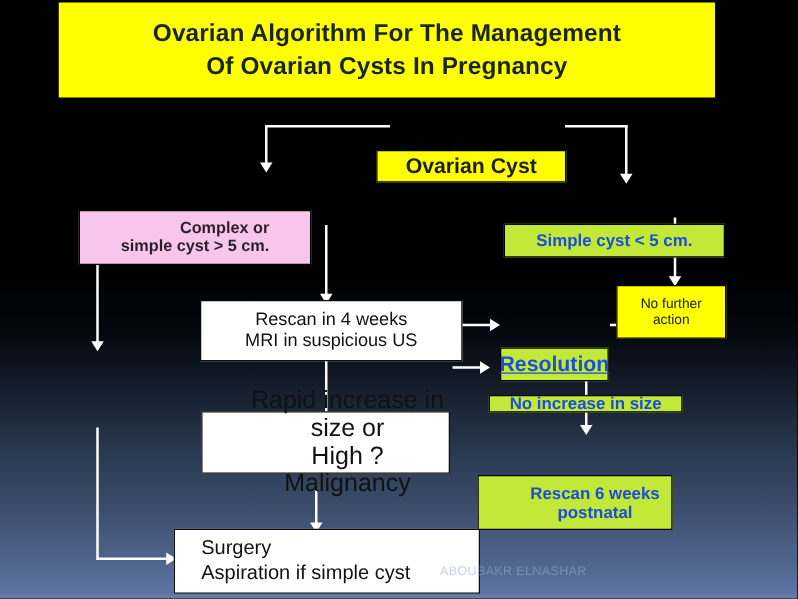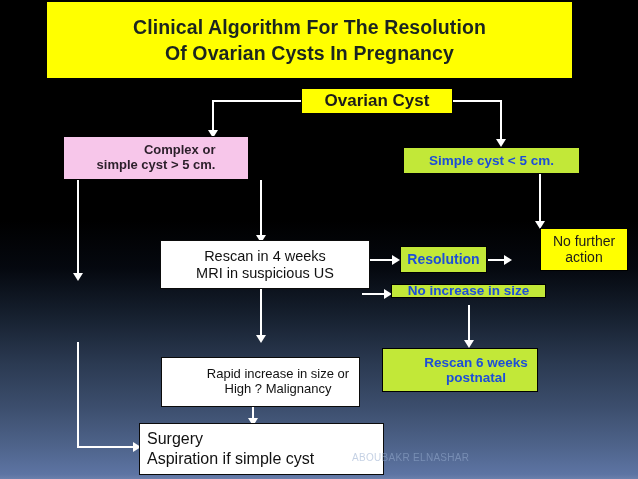--- a/index.html
+++ b/index.html
@@ -43,21 +43,21 @@
     line-height:1.35;
     letter-spacing:.1px;
     box-sizing:border-box;
   }
   .title-box span{display:block;}
   .n-yellow{background:#ffff00;color:#1d1d1b;}
   .n-green{background:#c2e838;color:#1d4ed8;}
   .n-pinklight{background:#f7c6ea;color:#2b1f2a;text-align:right;}
   .n-magenta{background:#f01cb0;color:#1a1018;}
   .n-white{background:#ffffff;color:#111111;border:1px solid #0b0b0b;}
-  .bold{font-weight:bold;}
+  .bold{font-weight:bold;margin-top:32px;}
 
   
   .ln{position:absolute;background:#ffffff;}
   .ln-h{height:2px;}
   .ln-v{width:2px;}
   .arrow-d{
     position:absolute;width:0;height:0;
     border-left:5px solid transparent;
     border-right:5px solid transparent;
     border-top:8px solid #ffffff;
@@ -77,21 +77,21 @@
     font-family:"Liberation Sans", sans-serif;
     pointer-events:none;
   }
 </style>
 </head>
 <body>
 
 <div id="stage">
 
   <div class="title-box">
-    <span>Clinical Algorithm For The Resolution</span>
+    <span>Ovarian Algorithm For The Management</span>
     <span>Of Ovarian Cysts In Pregnancy</span>
   </div>
 
   <div class="ln ln-h" style="left:212px; top:100px; width:100px;"></div>
   <div class="ln ln-v" style="left:212px; top:100px; height:33px;"></div>
   <div class="arrow-d" style="left:208px; top:130px;"></div>
 
   <div class="ln ln-h" style="left:452px; top:100px; width:50px;"></div>
   <div class="ln ln-v" style="left:500px; top:100px; height:42px;"></div>
   <div class="arrow-d" style="left:496px; top:139px;"></div>
@@ -130,33 +130,33 @@
   <div class="node n-yellow bold" style="left:301px; top:88px; width:152px; height:26px; font-size:17px;">Ovarian Cyst</div>
 
   <div class="node n-pinklight bold" style="left:63px; top:136px; width:186px; height:44px; font-size:13px;">Complex  or
 simple cyst &gt; 5 cm.</div>
 
   <div class="node n-green bold" style="left:403px; top:147px; width:177px; height:27px; font-size:13.5px;">Simple cyst &lt; 5 cm.</div>
 
   <div class="node n-white" style="left:160px; top:240px; width:210px; height:49px; font-size:14.5px;">Rescan in 4 weeks
 MRI in suspicious US</div>
 
-  <div class="node n-green bold" style="left:400px; top:246px; width:87px; height:27px; font-size:14px;">Resolution</div>
+  <div class="node n-green bold" style="left:400px; top:246px; width:87px; height:27px; font-size:17px;text-decoration:underline;">Resolution</div>
 
-  <div class="node n-yellow" style="left:540px; top:228px; width:88px; height:43px; font-size:14px;">No further
+  <div class="node n-yellow" style="left:493px; top:228px; width:88px; height:43px; font-size:11px;">No further
 action</div>
 
   <div class="node n-green bold" style="left:391px; top:284px; width:155px; height:14px; font-size:13.5px;">No increase in  size</div>
 
 
-  <div class="node n-white" style="left:161px; top:357px; width:199px; height:50px; font-size:13px;padding-left:35px;">Rapid increase in size or
+  <div class="node n-white" style="left:161px; top:329px; width:199px; height:50px; font-size:20px;padding-left:35px;">Rapid increase in size or
 High ? Malignancy</div>
 
   <div class="node n-green bold" style="left:382px; top:348px; width:156px; height:44px; font-size:13.5px;padding-left:32px;">Rescan 6 weeks
 postnatal</div>
 
   <div class="node n-white" style="left:139px; top:423px; width:245px; height:52px; font-size:16px;
-              justify-content:flex-start; text-align:left; padding-left:7px; line-height:1.28;">Surgery
+              justify-content:flex-start; text-align:left; padding-left:21px; line-height:1.28;">Surgery
 Aspiration if simple cyst</div>
 
   <div class="watermark">ABOUBAKR ELNASHAR</div>
 
 </div>
 
 </body></html>

